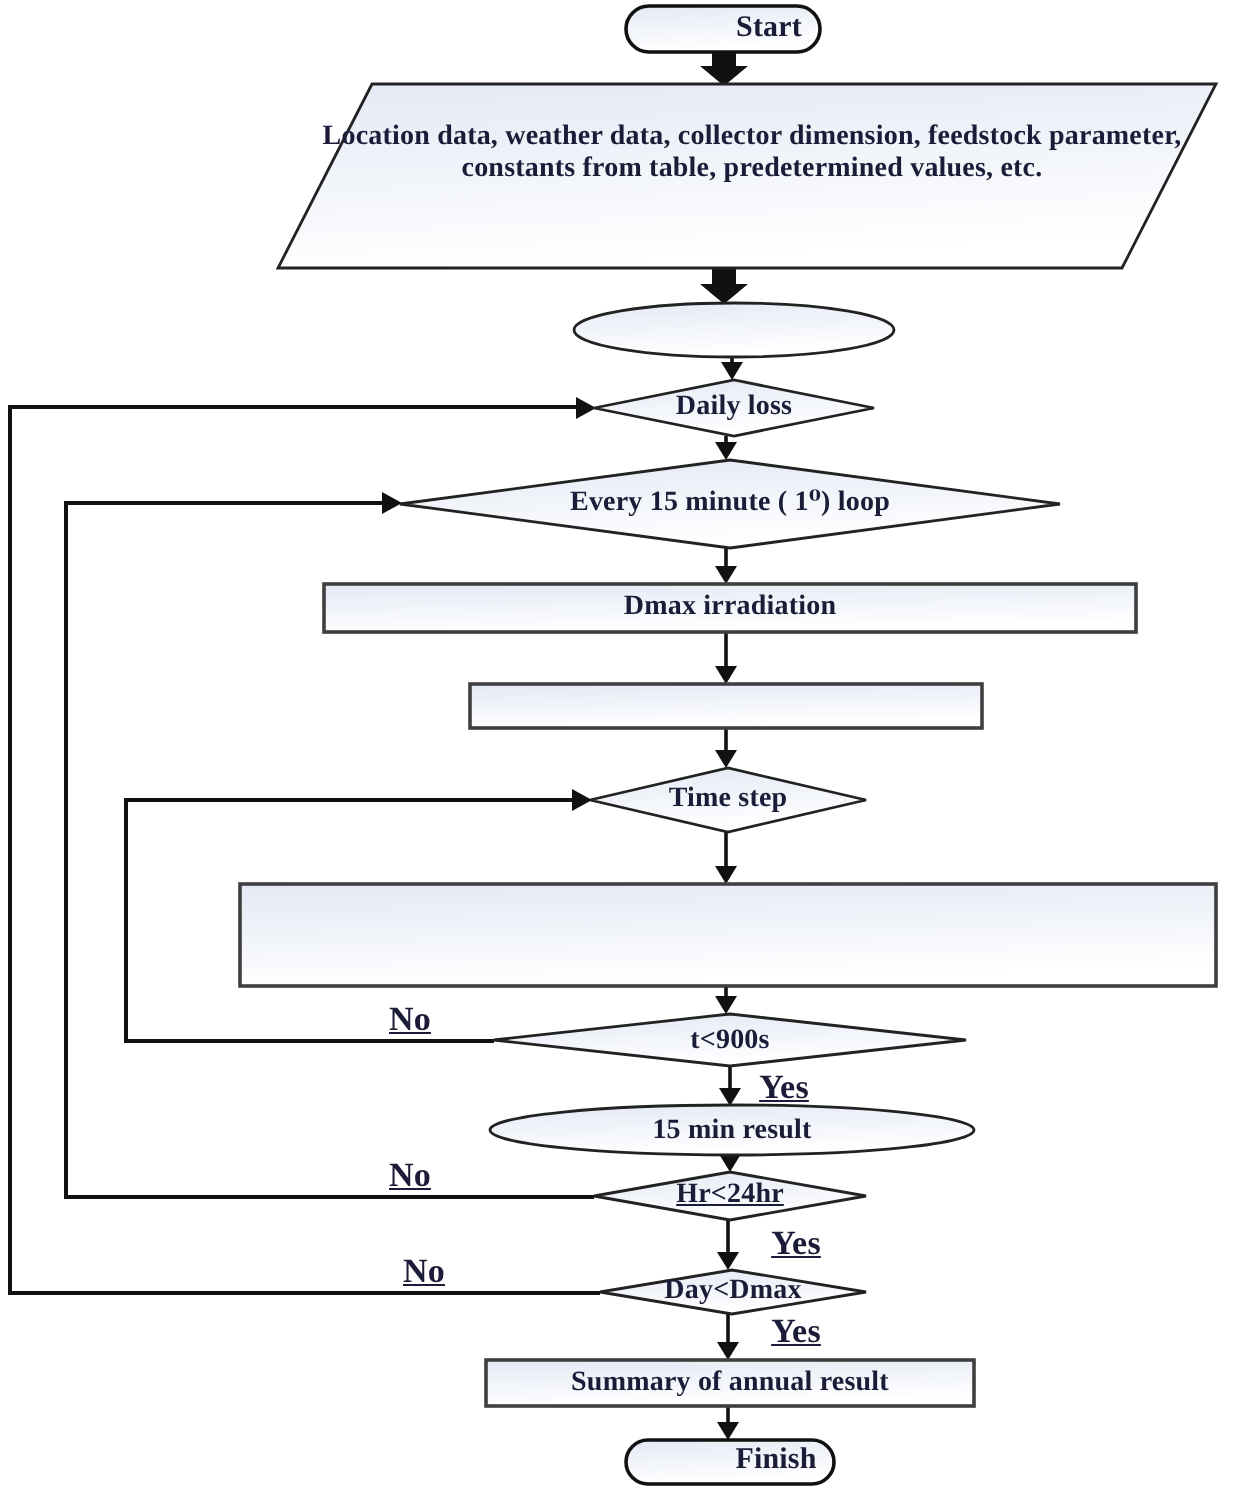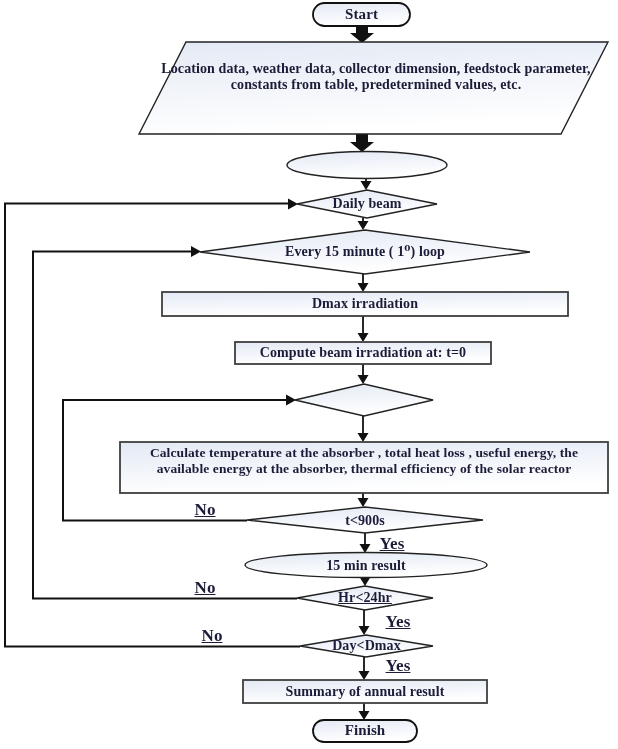--- a/index.html
+++ b/index.html
@@ -6,21 +6,21 @@
   .canvas{
     position:relative;width:618px;height:749px;background:#ffffff;overflow:hidden;
     font-family:"Liberation Serif","DejaVu Serif",serif;
   }
   .canvas svg{position:absolute;left:0;top:0;}
   .lbl{
     position:absolute;color:#1c1c38;font-weight:bold;text-align:center;
     line-height:1.14;letter-spacing:0.1px;white-space:normal;
   }
   .f14{font-size:14px;}
-  .f15{font-size:15px;}
+  .f15{font-size:15px;margin-left:23px;}
   .f13{font-size:13.5px;}
   .branch{font-size:17px;text-decoration:underline;}
 </style>
 </head>
 <body>
 
 <div class="canvas">
 
   <svg width="618" height="749" viewBox="0 0 618 749">
     <defs>
@@ -88,25 +88,24 @@
     <polygon points="247,520 365,507 483,520 365,533" fill="url(#sg)" stroke="#222222" stroke-width="1.4"></polygon>
     <ellipse cx="366" cy="565" rx="121" ry="12.5" fill="url(#sg)" stroke="#222222" stroke-width="1.4"></ellipse>
     <polygon points="297,598 365,586 433,598 365,610" fill="url(#sg)" stroke="#222222" stroke-width="1.4"></polygon>
     <polygon points="300,646 366,635 433,646 366,657" fill="url(#sg)" stroke="#222222" stroke-width="1.4"></polygon>
     <rect x="243" y="680" width="244" height="23" fill="url(#sg)" stroke="#3f3f3f" stroke-width="1.8"></rect>
     <rect x="313" y="720" width="104" height="22" rx="11" fill="url(#sg)" stroke="#111111" stroke-width="1.8"></rect>
   </svg>
 
   <div class="lbl f15" style="left:313px;top:6px;width:97px;">Start</div>
   <div class="lbl f14" style="left:152px;top:61px;width:448px;">Location data, weather data, collector dimension, feedstock parameter, constants from table, predetermined values, etc.</div>
-  <div class="lbl f14" style="left:297px;top:196px;width:140px;">Daily beam</div>
+  <div class="lbl f14" style="left:297px;top:196px;width:140px;">Daily loss</div>
   <div class="lbl f14" style="left:200px;top:244px;width:330px;">Every 15 minute ( 1⁰) loop</div>
   <div class="lbl f14" style="left:162px;top:296px;width:406px;">Dmax irradiation</div>
-  <div class="lbl f14" style="left:235px;top:345px;width:256px;">Compute beam irradiation at: t=0</div>
-  <div class="lbl f13" style="left:126px;top:445px;width:476px;line-height:1.18;">Calculate temperature at the absorber , total heat loss , useful energy, the available energy at the absorber, thermal efficiency of the solar reactor</div>
+  <div class="lbl f14" style="left:295px;top:392px;width:138px;">Time step</div>
   <div class="lbl f14" style="left:247px;top:513px;width:236px;">t&lt;900s</div>
   <div class="lbl f14" style="left:245px;top:558px;width:242px;">15 min result</div>
   <div class="lbl f14" style="left:297px;top:590px;width:136px;text-decoration:underline;">Hr&lt;24hr</div>
   <div class="lbl f14" style="left:243px;top:684px;width:244px;">Summary of annual result</div>
   <div class="lbl f14" style="left:300px;top:638px;width:133px;">Day&lt;Dmax</div>
   <div class="lbl f15" style="left:313px;top:722px;width:104px;">Finish</div>
 
   <div class="lbl branch" style="left:185px;top:500px;width:40px;">No</div>
   <div class="lbl branch" style="left:372px;top:534px;width:40px;">Yes</div>
   <div class="lbl branch" style="left:185px;top:578px;width:40px;">No</div>

